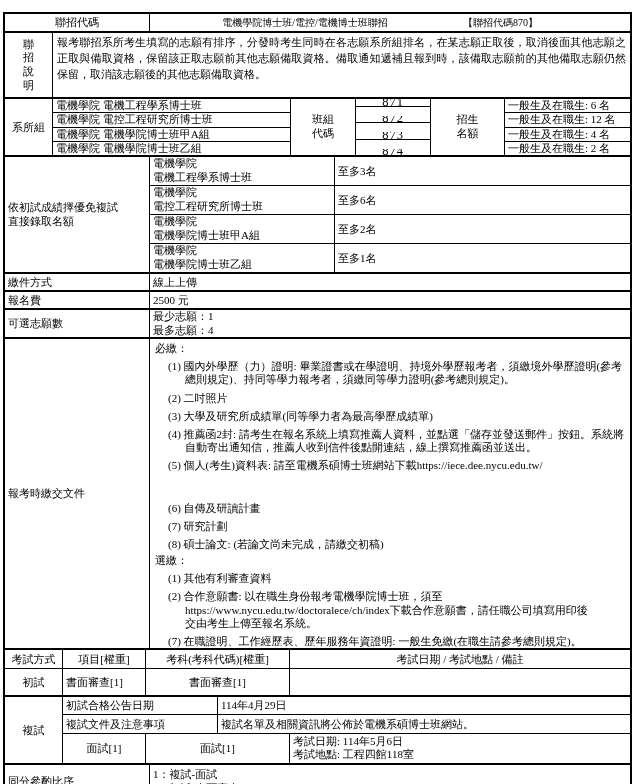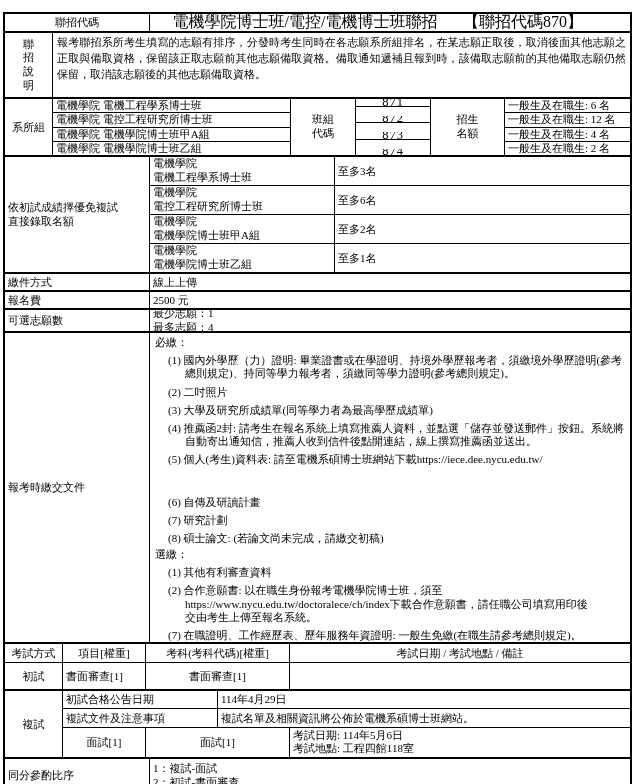--- a/index.html
+++ b/index.html
@@ -29,42 +29,42 @@
   .col { display: flex; flex-direction: column; }
   .subrow { flex: 1; display: flex; }
   .fill { flex: 1; }
 
   
   .r-head   { height: 19px; }
   .r-desc   { height: 66px; }
   .r-depts  { height: 58px; }
   .r-direct { height: 117px; }
   .r-small  { height: 18px; }
-  .r-choice { height: 23px; }
+  .r-choice { height: 29px; }
   .r-docs   { flex: 1; }
   .r-examh  { height: 19px; border-bottom: 1px solid #000; }
   .r-exam1  { height: 28px; }
   .r-exam2  { height: 68px; }
   .r-tie    { height: 33px; border-bottom: none; }
 
   
   .w-label1 { width: 145px; }      
   .w-vlabel { width: 48px; }       
   .w-prog3  { width: 238px; }      
   .w-codelab{ width: 65px; }
   .w-codes  { width: 75px; gap: 9px; }
   .w-quotlab{ width: 74px; }
   .w-prog4  { width: 185px; }
   .w-exam1  { width: 58px; }
   .w-exam2  { width: 83px; }
   .w-exam3  { width: 144px; }
   .w-sublab { width: 155px; }
   .w-codetag{ width: 170px; }
 
-  .title-text { font-size: 16px; }
+  .title-text { font-size: 10px; }
   .code-num { font-size: 12.5px; letter-spacing: 1px; }
   .desc-par { line-height: 1.45; text-align: justify; padding: 2px 4px; }
   .docs-cell { padding: 3px 5px 0 5px; line-height: 1.2; }
   .doc-item { padding-left: 30px; text-indent: -17px; margin-top: 5px; }
   .doc-gap { margin-top: 29px; }
   .doc-sec { margin-top: 3px; }
   .tight { line-height: 1.25; }
 </style>
 </head>
 <body>

